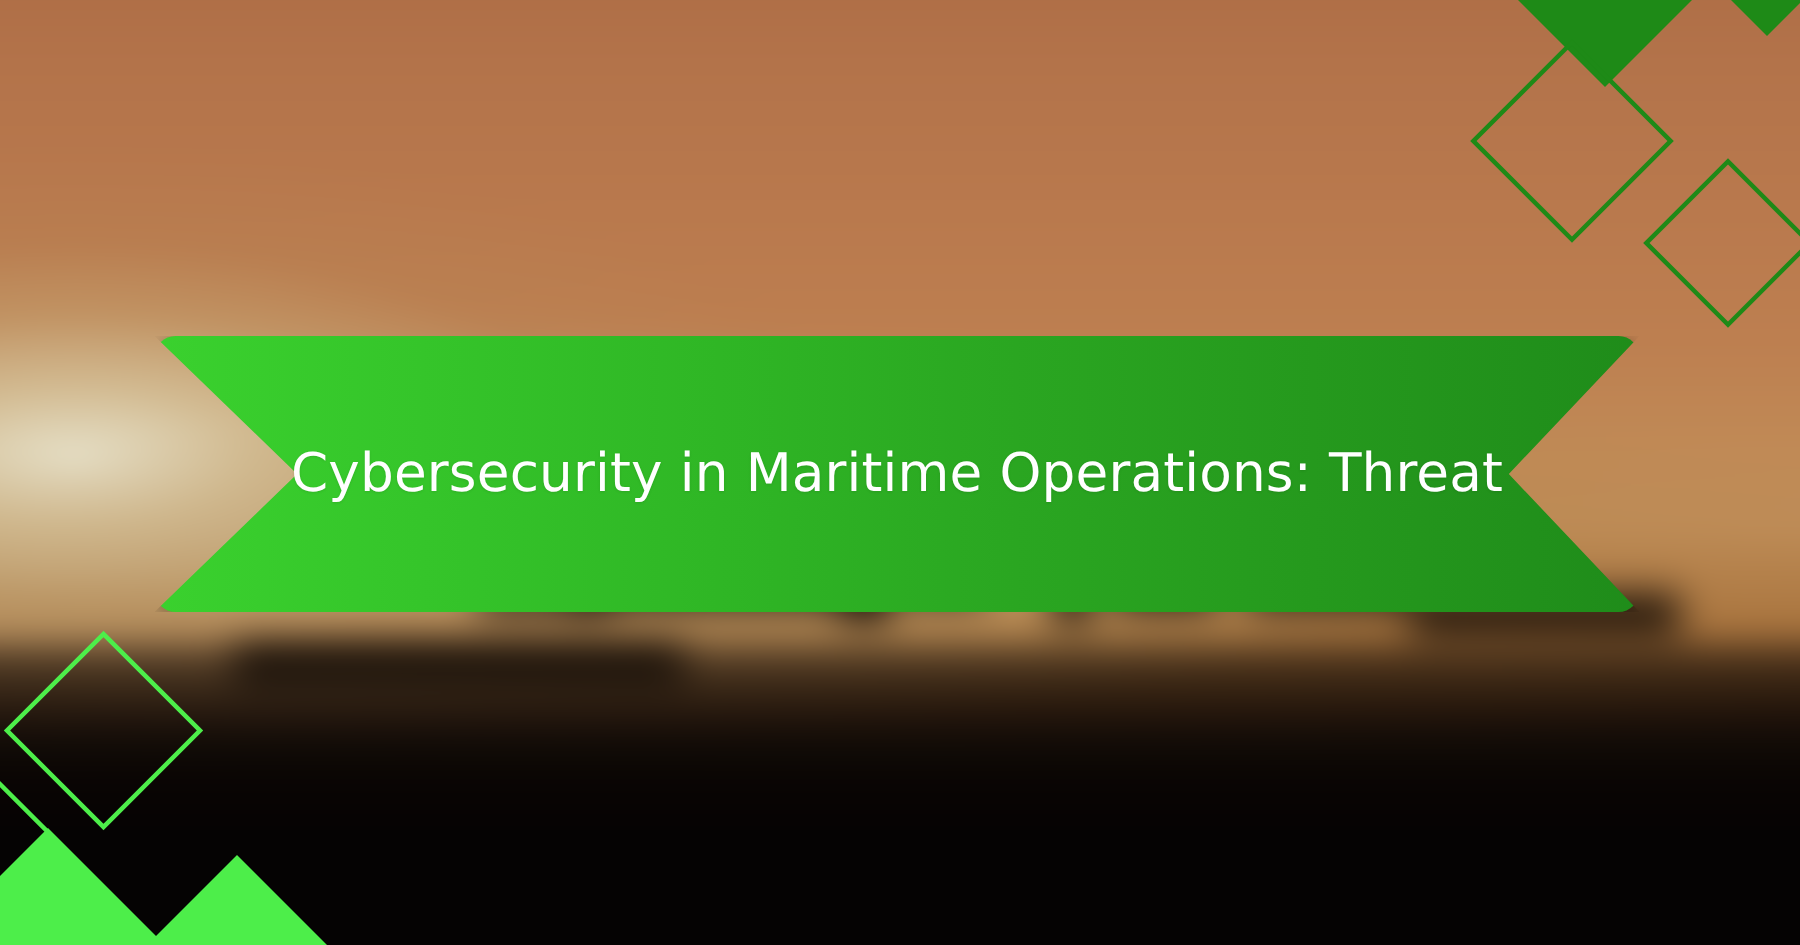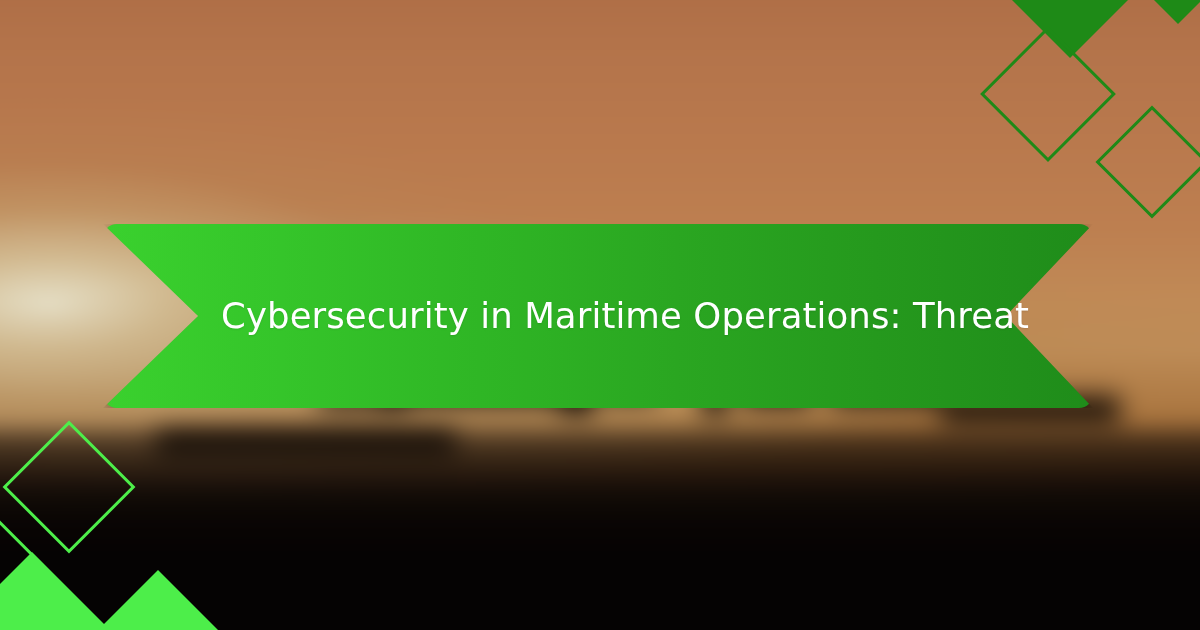--- a/index.html
+++ b/index.html
@@ -209,23 +209,23 @@
       0% 100%,
       9.6% 50%
     );
     filter:drop-shadow(0 2px 5px rgba(0,0,0,0.28));
   }
 
   .ribbon-inner {
     position:absolute;
     inset:0;
     display:flex;
-    flex-direction:row;
+    flex-direction:column;
     align-items:center;
-    justify-content:flex-start;
+    justify-content:center;
     padding:0 118px;
   }
 
   .title {
     color:#ffffff;
     font-family:"DejaVu Sans", sans-serif;
     font-size:35.5px;
     font-weight:400;
     line-height:1.62;
     text-align:center;

